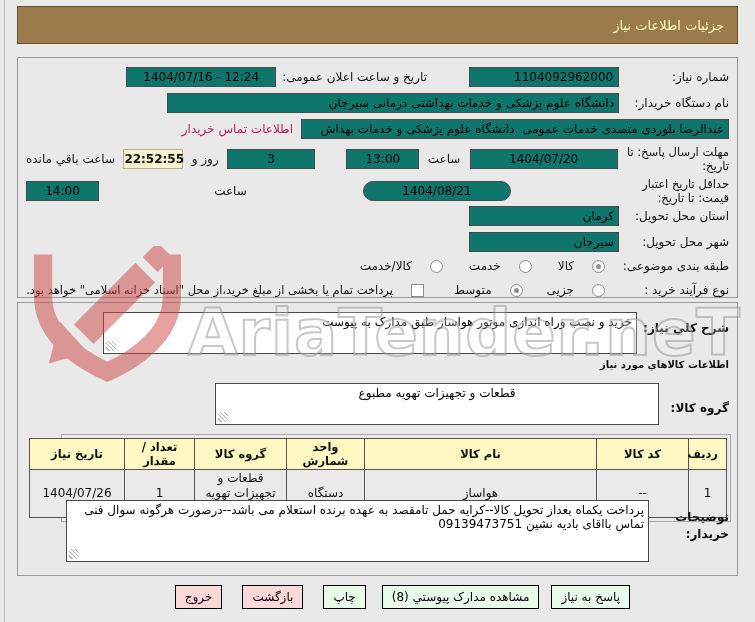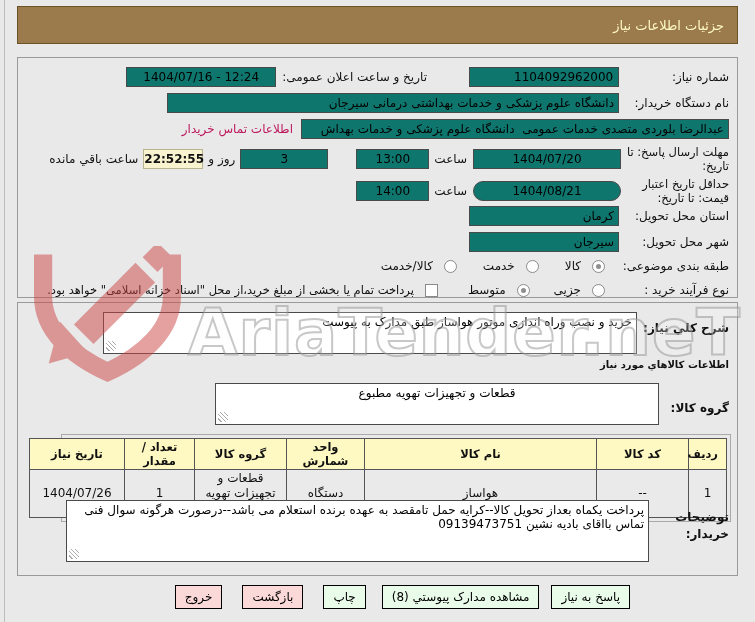--- a/index.html
+++ b/index.html
@@ -11,21 +11,21 @@
   .titlebar{position:absolute;left:17px;top:6px;width:721px;height:38px;background:#9b7b4b;
             border:1px solid #6b5327;box-sizing:border-box;display:flex;align-items:center;}
   .titlebar .t{padding-right:13px;color:#fef9c3;font-size:13px;}
 
   
   .box{position:absolute;left:17px;width:721px;border:1px solid #9a9a9a;box-sizing:border-box;background:transparent;}
   #box1{top:57px;height:241px;}
   #box2{top:302px;height:274px;}
 
   .row{position:absolute;right:8px;left:8px;height:24px;display:flex;align-items:center;}
-  .row.tall{height:32px;}
+  .row.tall{height:32px;justify-content:space-between;}
   .flabel{width:110px;flex:0 0 110px;font-size:12px;}
   .flabel.two{flex:0 0 108px;width:108px;font-size:11.5px;line-height:1.25;}
   .small-lbl{font-size:12px;}
 
   input.fld{height:20px;border:1px solid #4a4a4a;background:#0f766e;box-sizing:border-box;
             font-family:"DejaVu Sans",sans-serif;font-size:12px;padding:0 4px;}
   input.center{text-align:center;direction:ltr;}
   input.rtl-val{text-align:right;}
   textarea.fld{border:1px solid #4a4a4a;background:#fff;box-sizing:border-box;resize:none;
                font-family:"DejaVu Sans",sans-serif;font-size:12px;padding:2px 4px;overflow:hidden;}
@@ -35,21 +35,21 @@
 
   .countdown{display:inline-block;width:58px;height:18px;line-height:18px;text-align:center;
              background:#faf3cf;border:1px solid #b9b38e;font-weight:bold;font-size:12px;direction:ltr;}
   a.link{color:#be185d;text-decoration:none;font-size:12px;cursor:pointer;}
 
   .radio{display:inline-block;width:11px;height:11px;border-radius:50%;background:#fff;
          border:1px solid #8a8a8a;box-sizing:content-box;position:relative;flex:0 0 auto;}
   .radio.checked::after{content:'';position:absolute;left:3px;top:3px;width:5px;height:5px;
          border-radius:50%;background:#8f8f8f;}
   .checkbox{display:inline-block;width:11px;height:11px;background:#fff;border:1px solid #8a8a8a;flex:0 0 auto;}
-  .opt{display:flex;align-items:center;gap:11px;justify-content:space-between;}
+  .opt{display:flex;align-items:center;gap:18px;justify-content:space-between;}
 
   .bold{font-weight:bold;}
   .abs{position:absolute;}
 
   
   .tbl-wrap{position:absolute;top:131px;right:6px;width:670px;border:1px solid #aaa;padding:3px;box-sizing:border-box;}
   table.goods{border-collapse:collapse;width:100%;table-layout:fixed;}
   table.goods th{background:#fef9c3;border:1px solid #555;font-size:11.5px;font-weight:bold;
                  height:26px;padding:1px 8px;}
   table.goods td{background:#eaeaea;border:1px solid #555;font-size:12px;text-align:center;

